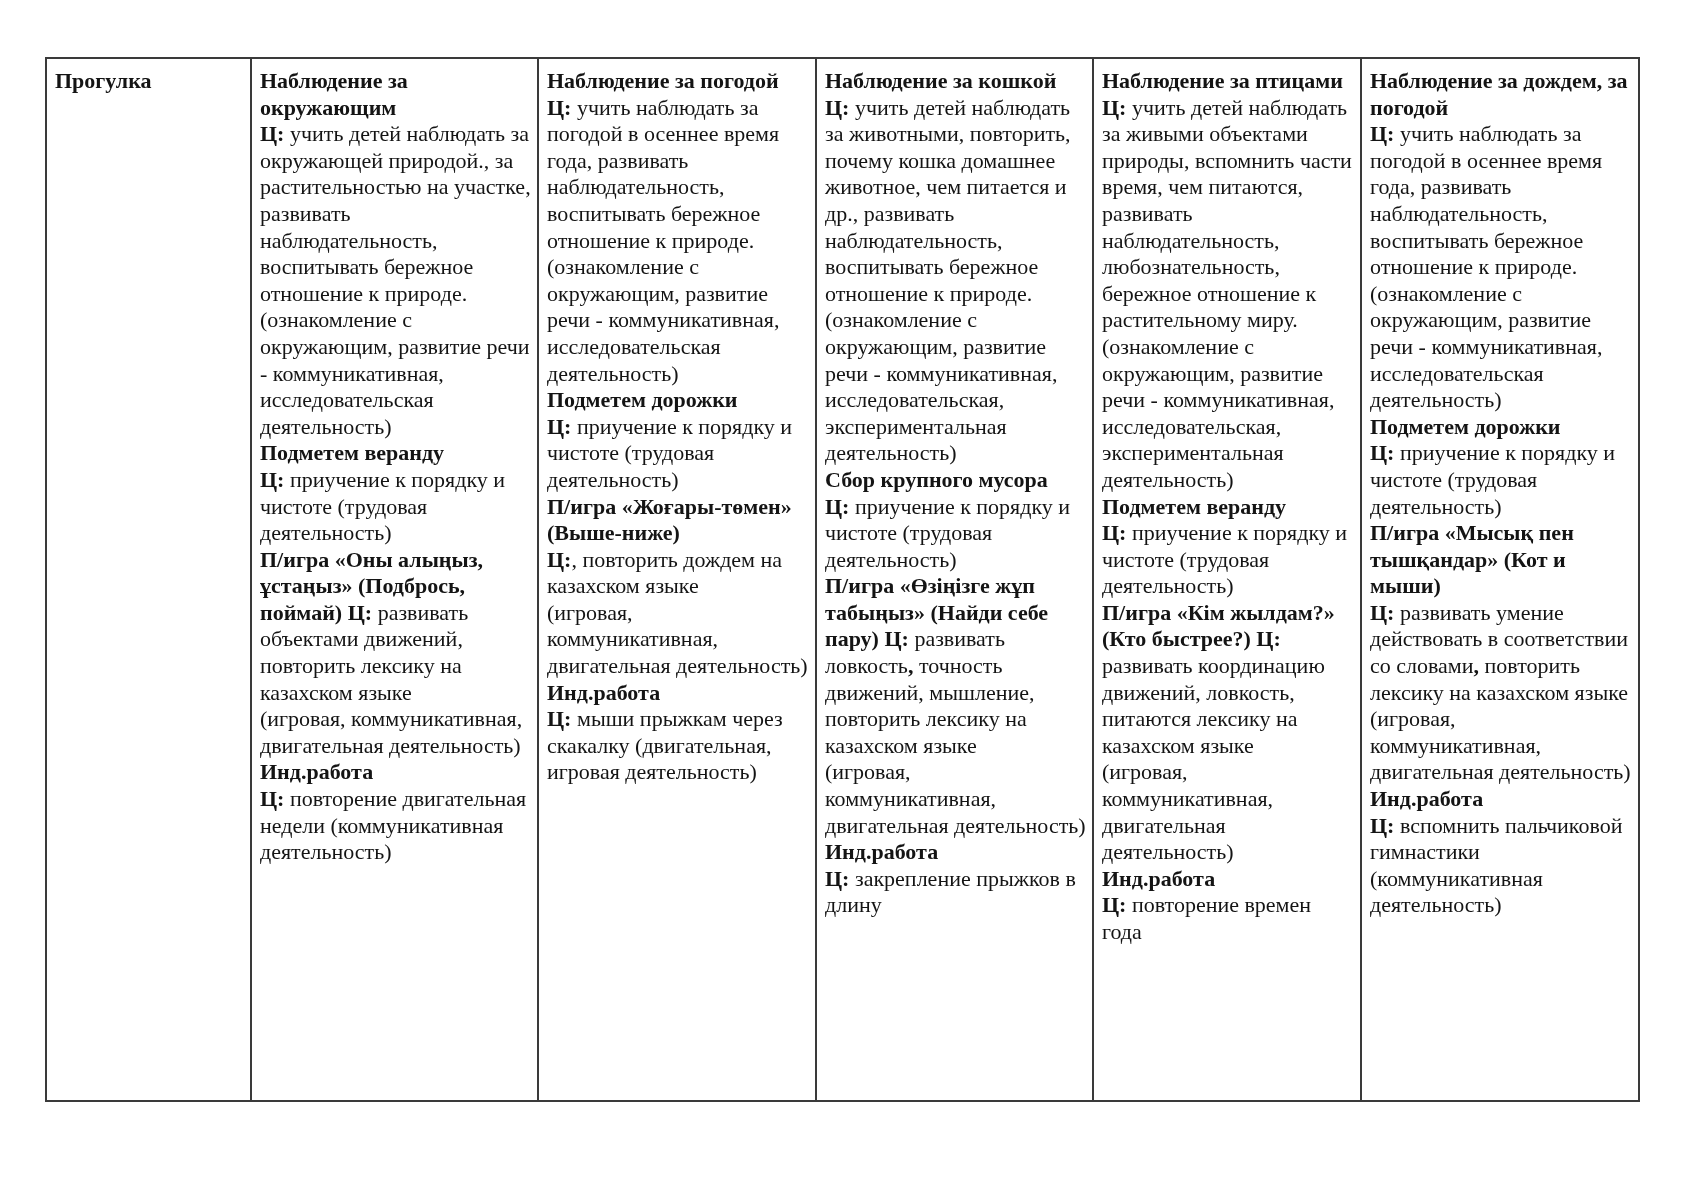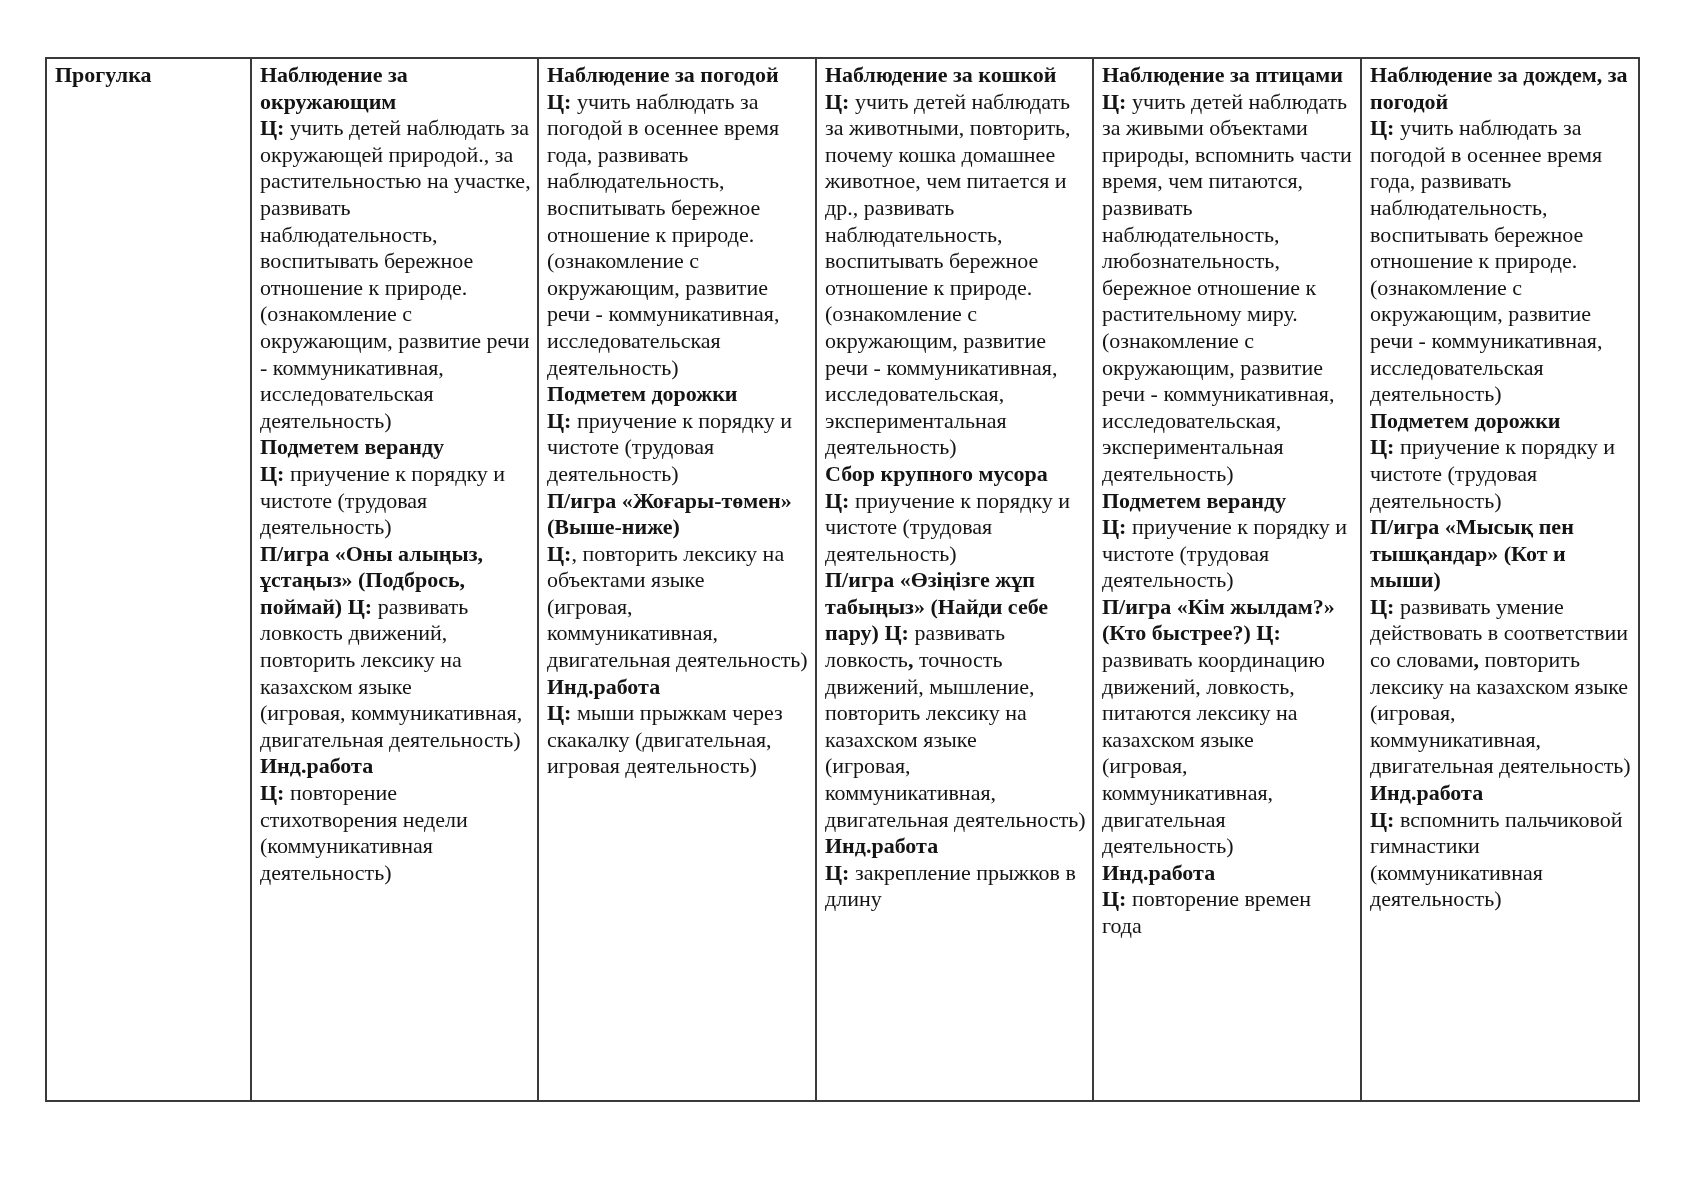--- a/index.html
+++ b/index.html
@@ -18,21 +18,21 @@
     position: absolute;
     left: 45px;
     top: 57px;
     width: 1593px;
     table-layout: fixed;
     border-collapse: collapse;
   }
   .plan-table td {
     border: 2px solid #3a3a3a;
     vertical-align: top;
-    padding: 3px 6px 3px 8px;
+    padding: 9px 6px 3px 8px;
     font-size: 22px;
     line-height: 26.6px;
     white-space: pre-wrap;
     word-break: normal;
     overflow-wrap: break-word;
   }
   .run-b  { font-weight: 700; }
   .run-i  { }
   .row-label { font-weight: 700; }
 </style>
@@ -48,30 +48,30 @@
     <col style="width:268px">
     <col style="width:278px">
   </colgroup>
   <tbody>
       <tr style="height:1043px">
     <td><span class="row-label">Прогулка</span></td>
     <td><span class="run-b">Наблюдение за окружающим
 Ц:</span><span class="run-n"> учить детей наблюдать за окружающей природой., за растительностью на участке, развивать наблюдательность, воспитывать бережное отношение к природе. </span><span class="run-i">(ознакомление с окружающим, развитие речи - коммуникативная, исследовательская деятельность)</span><span class="run-b">
 Подметем веранду
 Ц:</span><span class="run-n"> приучение к порядку и чистоте </span><span class="run-i">(трудовая деятельность)</span><span class="run-b">
-П/игра «Оны алыңыз, ұстаңыз» (Подбрось, поймай) Ц:</span><span class="run-n"> развивать ловкость движений, повторить лексику на казахском языке
+П/игра «Оны алыңыз, ұстаңыз» (Подбрось, поймай) Ц:</span><span class="run-n"> развивать объектами движений, повторить лексику на казахском языке
 </span><span class="run-i">(игровая, коммуникативная, двигательная деятельность)</span><span class="run-b">
 Инд.работа
-Ц:</span><span class="run-n"> повторение стихотворения недели </span><span class="run-i">(коммуникативная деятельность)</span></td>
+Ц:</span><span class="run-n"> повторение двигательная недели </span><span class="run-i">(коммуникативная деятельность)</span></td>
     <td><span class="run-b">Наблюдение за погодой
 Ц:</span><span class="run-n"> учить наблюдать за погодой в осеннее время года, развивать наблюдательность, воспитывать бережное отношение к природе. </span><span class="run-i">(ознакомление с окружающим, развитие речи - коммуникативная, исследовательская деятельность)</span><span class="run-b">
 Подметем дорожки
 Ц:</span><span class="run-n"> приучение к порядку и чистоте </span><span class="run-i">(трудовая деятельность)</span><span class="run-b">
 П/игра «Жоғары-төмен» (Выше-ниже)
-Ц:</span><span class="run-n">, повторить лексику на объектами языке
+Ц:</span><span class="run-n">, повторить дождем на казахском языке
 </span><span class="run-i">(игровая, коммуникативная, двигательная деятельность)</span><span class="run-b">
 Инд.работа
 Ц:</span><span class="run-n"> мыши прыжкам через скакалку </span><span class="run-i">(двигательная, игровая деятельность)</span></td>
     <td><span class="run-b">Наблюдение за кошкой
 Ц:</span><span class="run-n"> учить детей наблюдать за животными, повторить, почему кошка домашнее животное, чем питается и др., развивать наблюдательность, воспитывать бережное отношение к природе. </span><span class="run-i">(ознакомление с окружающим, развитие речи - коммуникативная, исследовательская, экспериментальная деятельность)</span><span class="run-b">
 Сбор крупного мусора
 Ц:</span><span class="run-n"> приучение к порядку и чистоте </span><span class="run-i">(трудовая деятельность)</span><span class="run-b">
 П/игра «Өзіңізге жұп табыңыз» (Найди себе пару) Ц:</span><span class="run-n"> развивать ловкость</span><span class="run-b">,</span><span class="run-n"> точность движений, мышление, повторить лексику на казахском языке
 </span><span class="run-i">(игровая, коммуникативная, двигательная деятельность)</span><span class="run-b">
 Инд.работа

